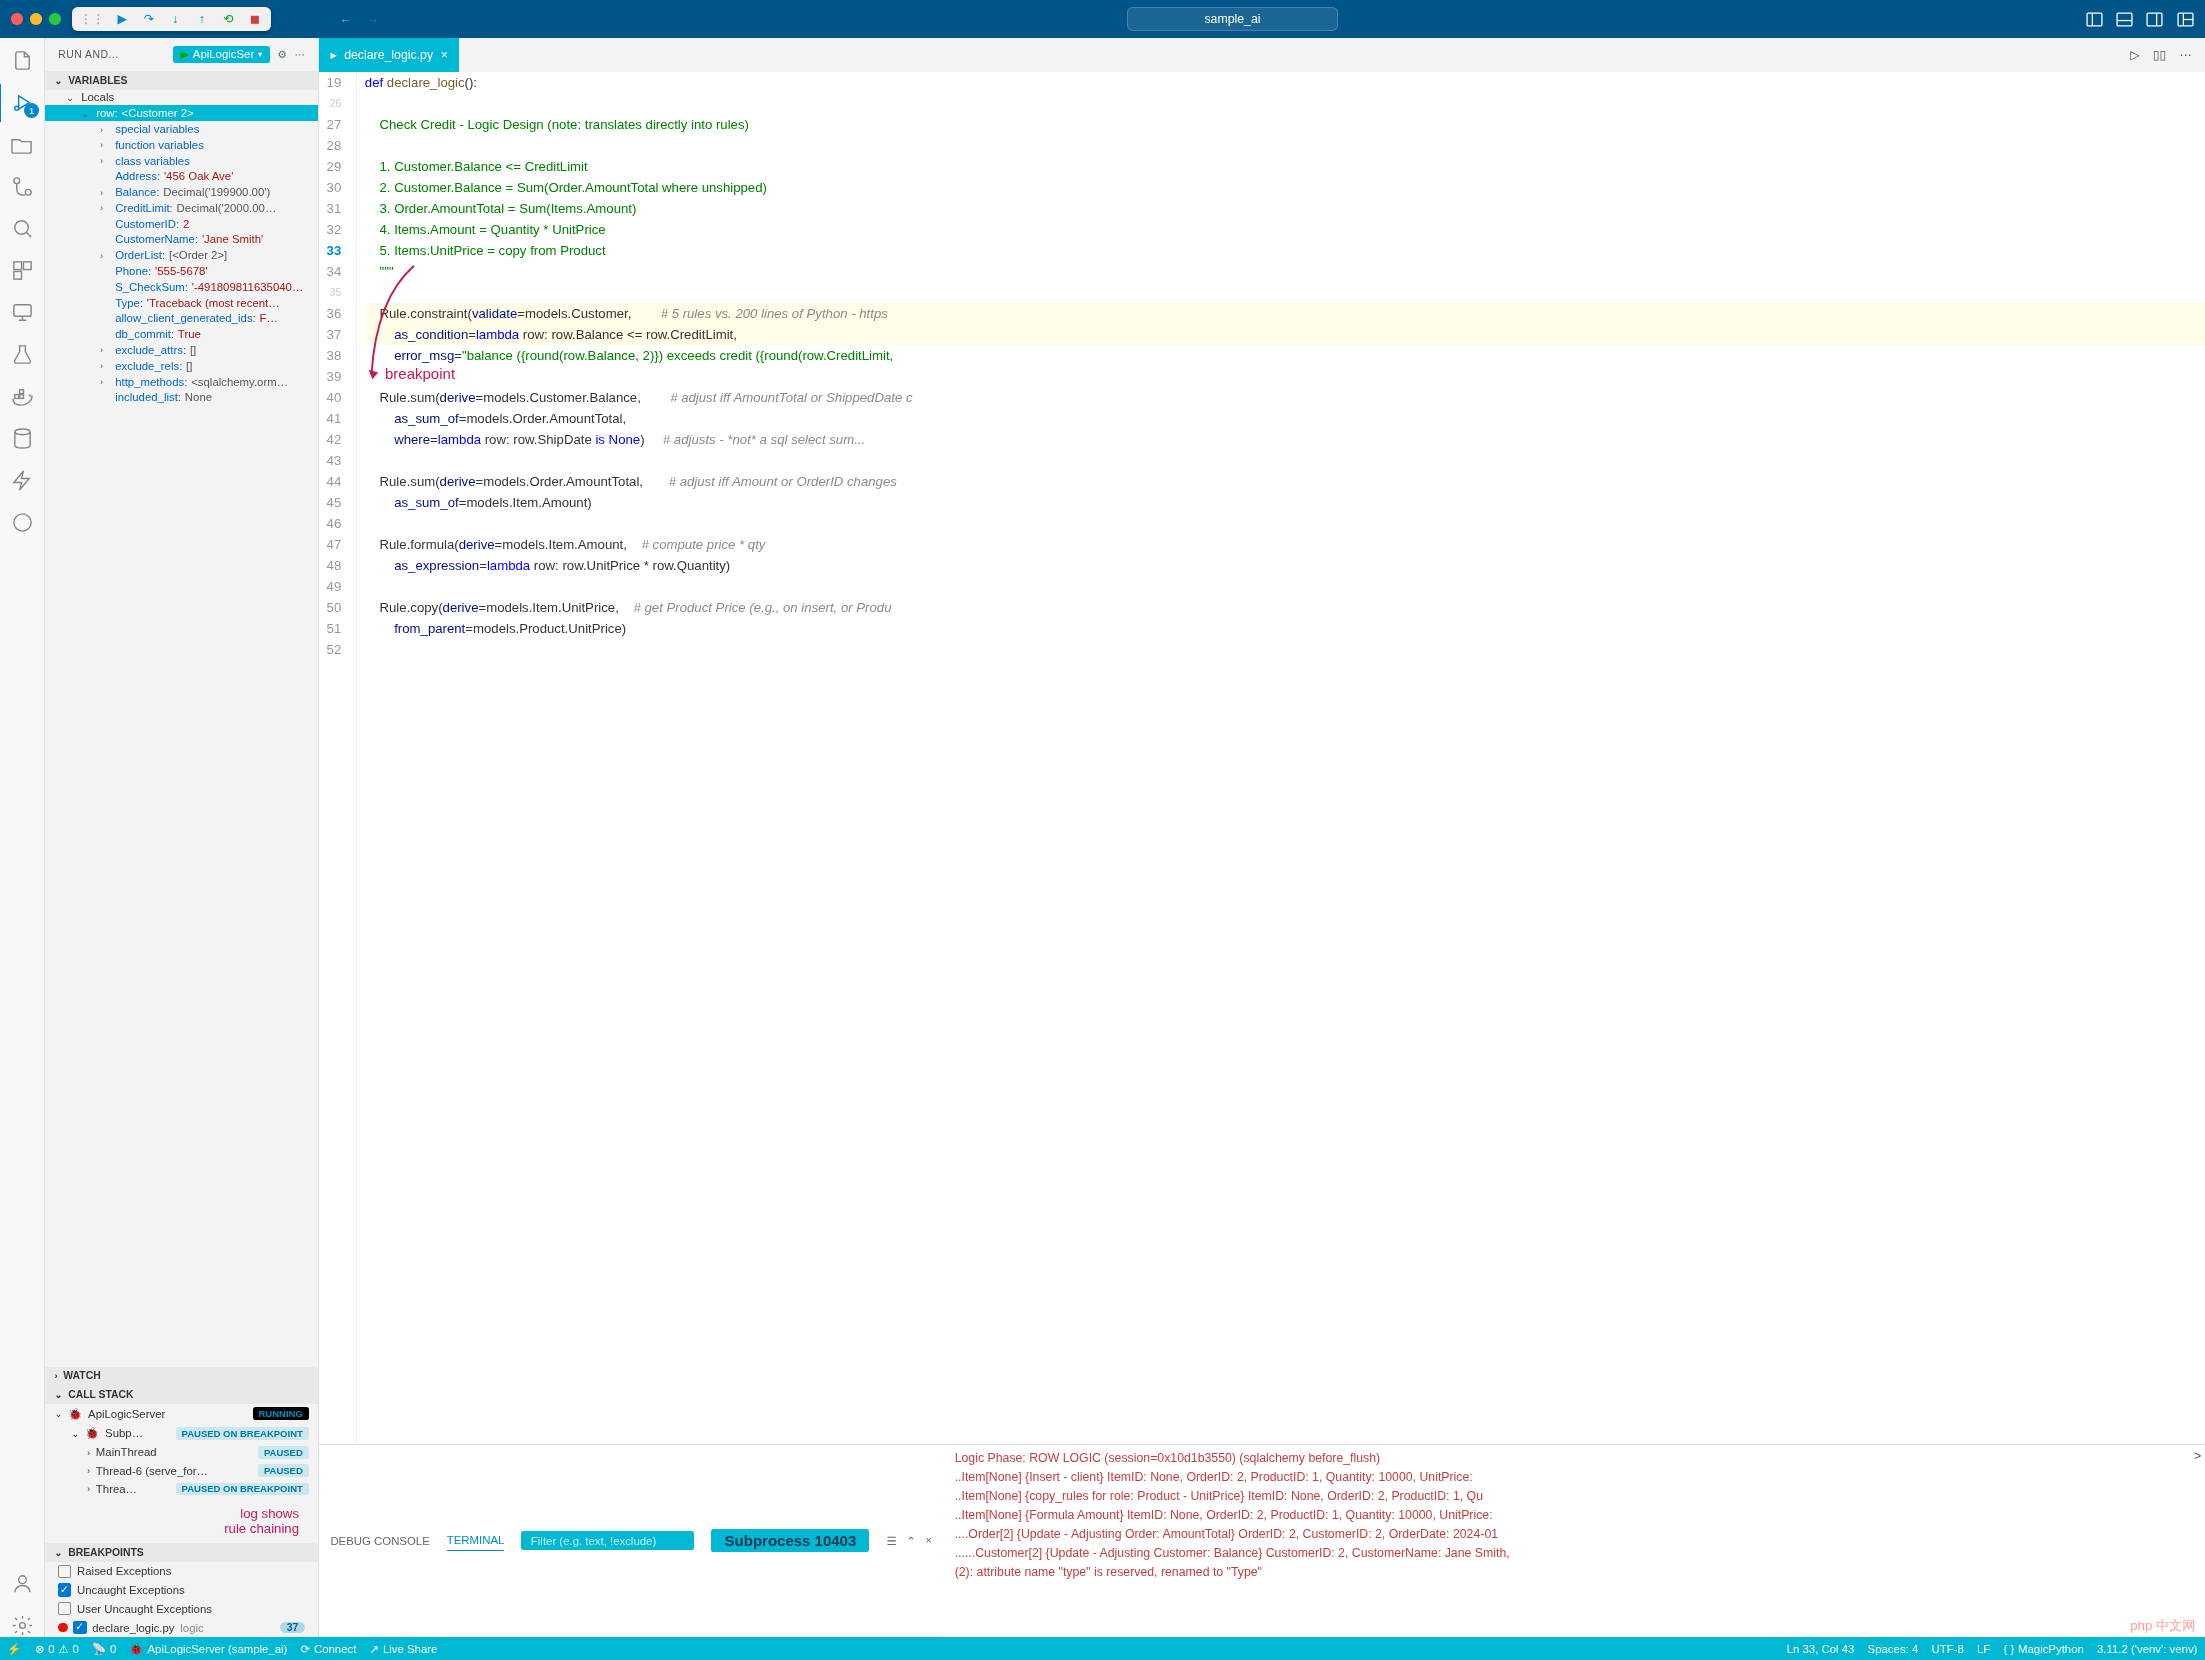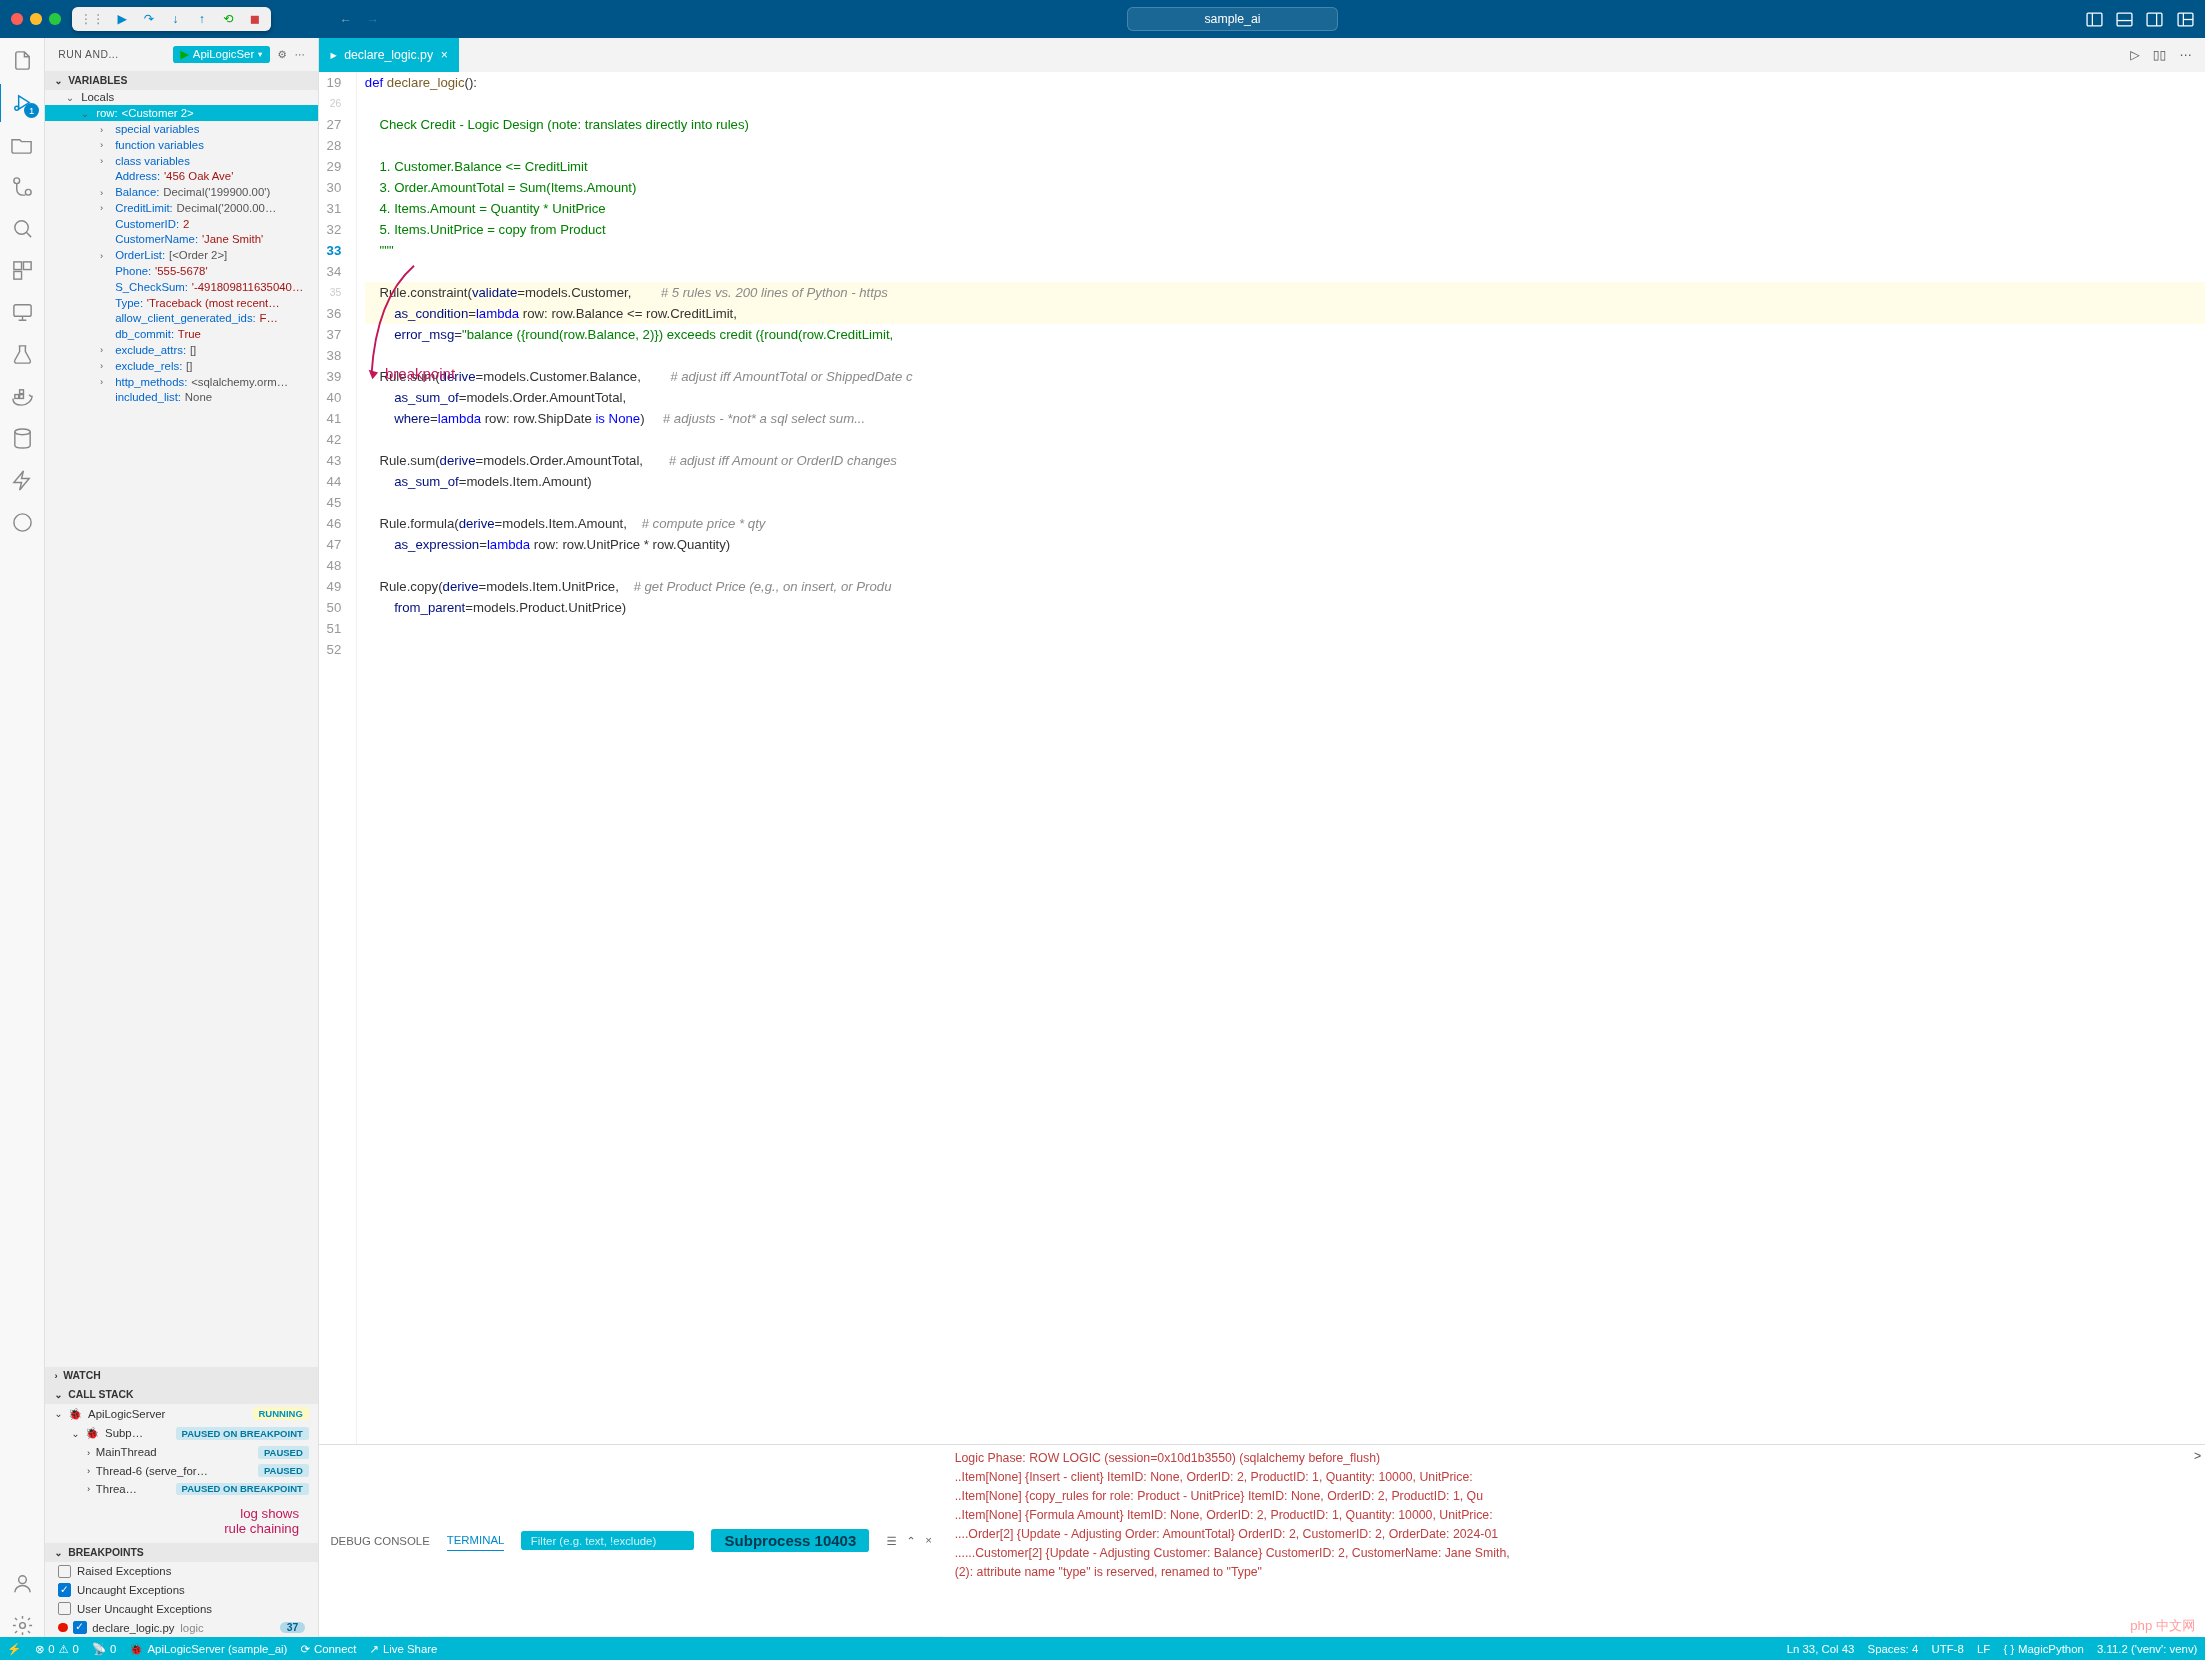--- a/index.html
+++ b/index.html
@@ -55,21 +55,21 @@
     .var-name { color: #0066cc; }
     .var-row.selected .var-name { color: #fff; }
     .var-val { color: #a31515; }
     .var-obj { color: #555; }
     
     .callstack { font-size: 11.4px; }
     .cs-row { padding: 2.8px 9.5px; display: flex; align-items: center; gap: 5.7px; }
     .cs-indent-1 { padding-left: 26.5px; }
     .cs-indent-2 { padding-left: 42px; }
     .cs-badge { margin-left: auto; background: #cce7f0; color: #0078a0; padding: 0.9px 5.7px; border-radius: 2.8px; font-size: 9.5px; font-weight: 600; }
-    .cs-badge.run { background: #fef9c3; color: #0090c0; }
+    .cs-badge.run { background: #000000; color: #0090c0; }
     
     .annot-text { color: #c2185b; font-size: 13.2px; text-align: right; padding-right: 19px; }
     
     .bp-panel { font-size: 11.4px; }
     .bp-row { padding: 2.8px 13.2px; display: flex; align-items: center; gap: 5.7px; }
     .checkbox { width: 13.2px; height: 13.2px; border: 0.9px solid #888; border-radius: 1.9px; display: inline-block; }
     .checkbox.checked { background: #0078d4; border-color: #0078d4; position: relative; }
     .checkbox.checked::after { content: '✓'; color: #fff; font-size: 10.4px; position: absolute; left: 0.9px; top: -1.9px; }
     .bp-dot { width: 9.5px; height: 9.5px; border-radius: 50%; background: #e51400; }
     .bp-count { background: #b0d8e8; color: #006090; border-radius: 9.5px; padding: 0 6.6px; font-size: 10.4px; font-weight: 600; }
@@ -456,20 +456,21 @@
         <div class="ln">50</div>
         <div class="ln">51</div>
         <div class="ln">52</div>
       </div>
       <div class="code">
         <div class="code-line"><span class="c-kw">def </span><span class="c-fn">declare_logic</span>():</div>
         <div class="code-line"></div>
         <div class="code-line c-str">    Check Credit - Logic Design (note: translates directly into rules)</div>
         <div class="code-line"></div>
         <div class="code-line c-str">    1. Customer.Balance &lt;= CreditLimit</div>
+        <div class="code-line c-str">    2. Customer.Balance = Sum(Order.AmountTotal where unshipped)</div>
         <div class="code-line c-str">    3. Order.AmountTotal = Sum(Items.Amount)</div>
         <div class="code-line c-str">    4. Items.Amount = Quantity * UnitPrice</div>
         <div class="code-line c-str">    5. Items.UnitPrice = copy from Product</div>
         <div class="code-line c-str">    """</div>
         <div class="code-line"></div>
         <div class="code-line highlight">    Rule.constraint(<span class="c-param">validate</span>=models.Customer,        <span class="c-com"># 5 rules vs. 200 lines of Python - https</span></div>
         <div class="code-line highlight">        <span class="c-param">as_condition</span>=<span class="c-kw">lambda</span> row: row.Balance &lt;= row.CreditLimit,</div>
         <div class="code-line">        <span class="c-param">error_msg</span>=<span class="c-str">"balance ({round(row.Balance, 2)}) exceeds credit ({round(row.CreditLimit,</span></div>
         <div class="code-line"></div>
         <div class="code-line">    Rule.sum(<span class="c-param">derive</span>=models.Customer.Balance,        <span class="c-com"># adjust iff AmountTotal or ShippedDate c</span></div>

